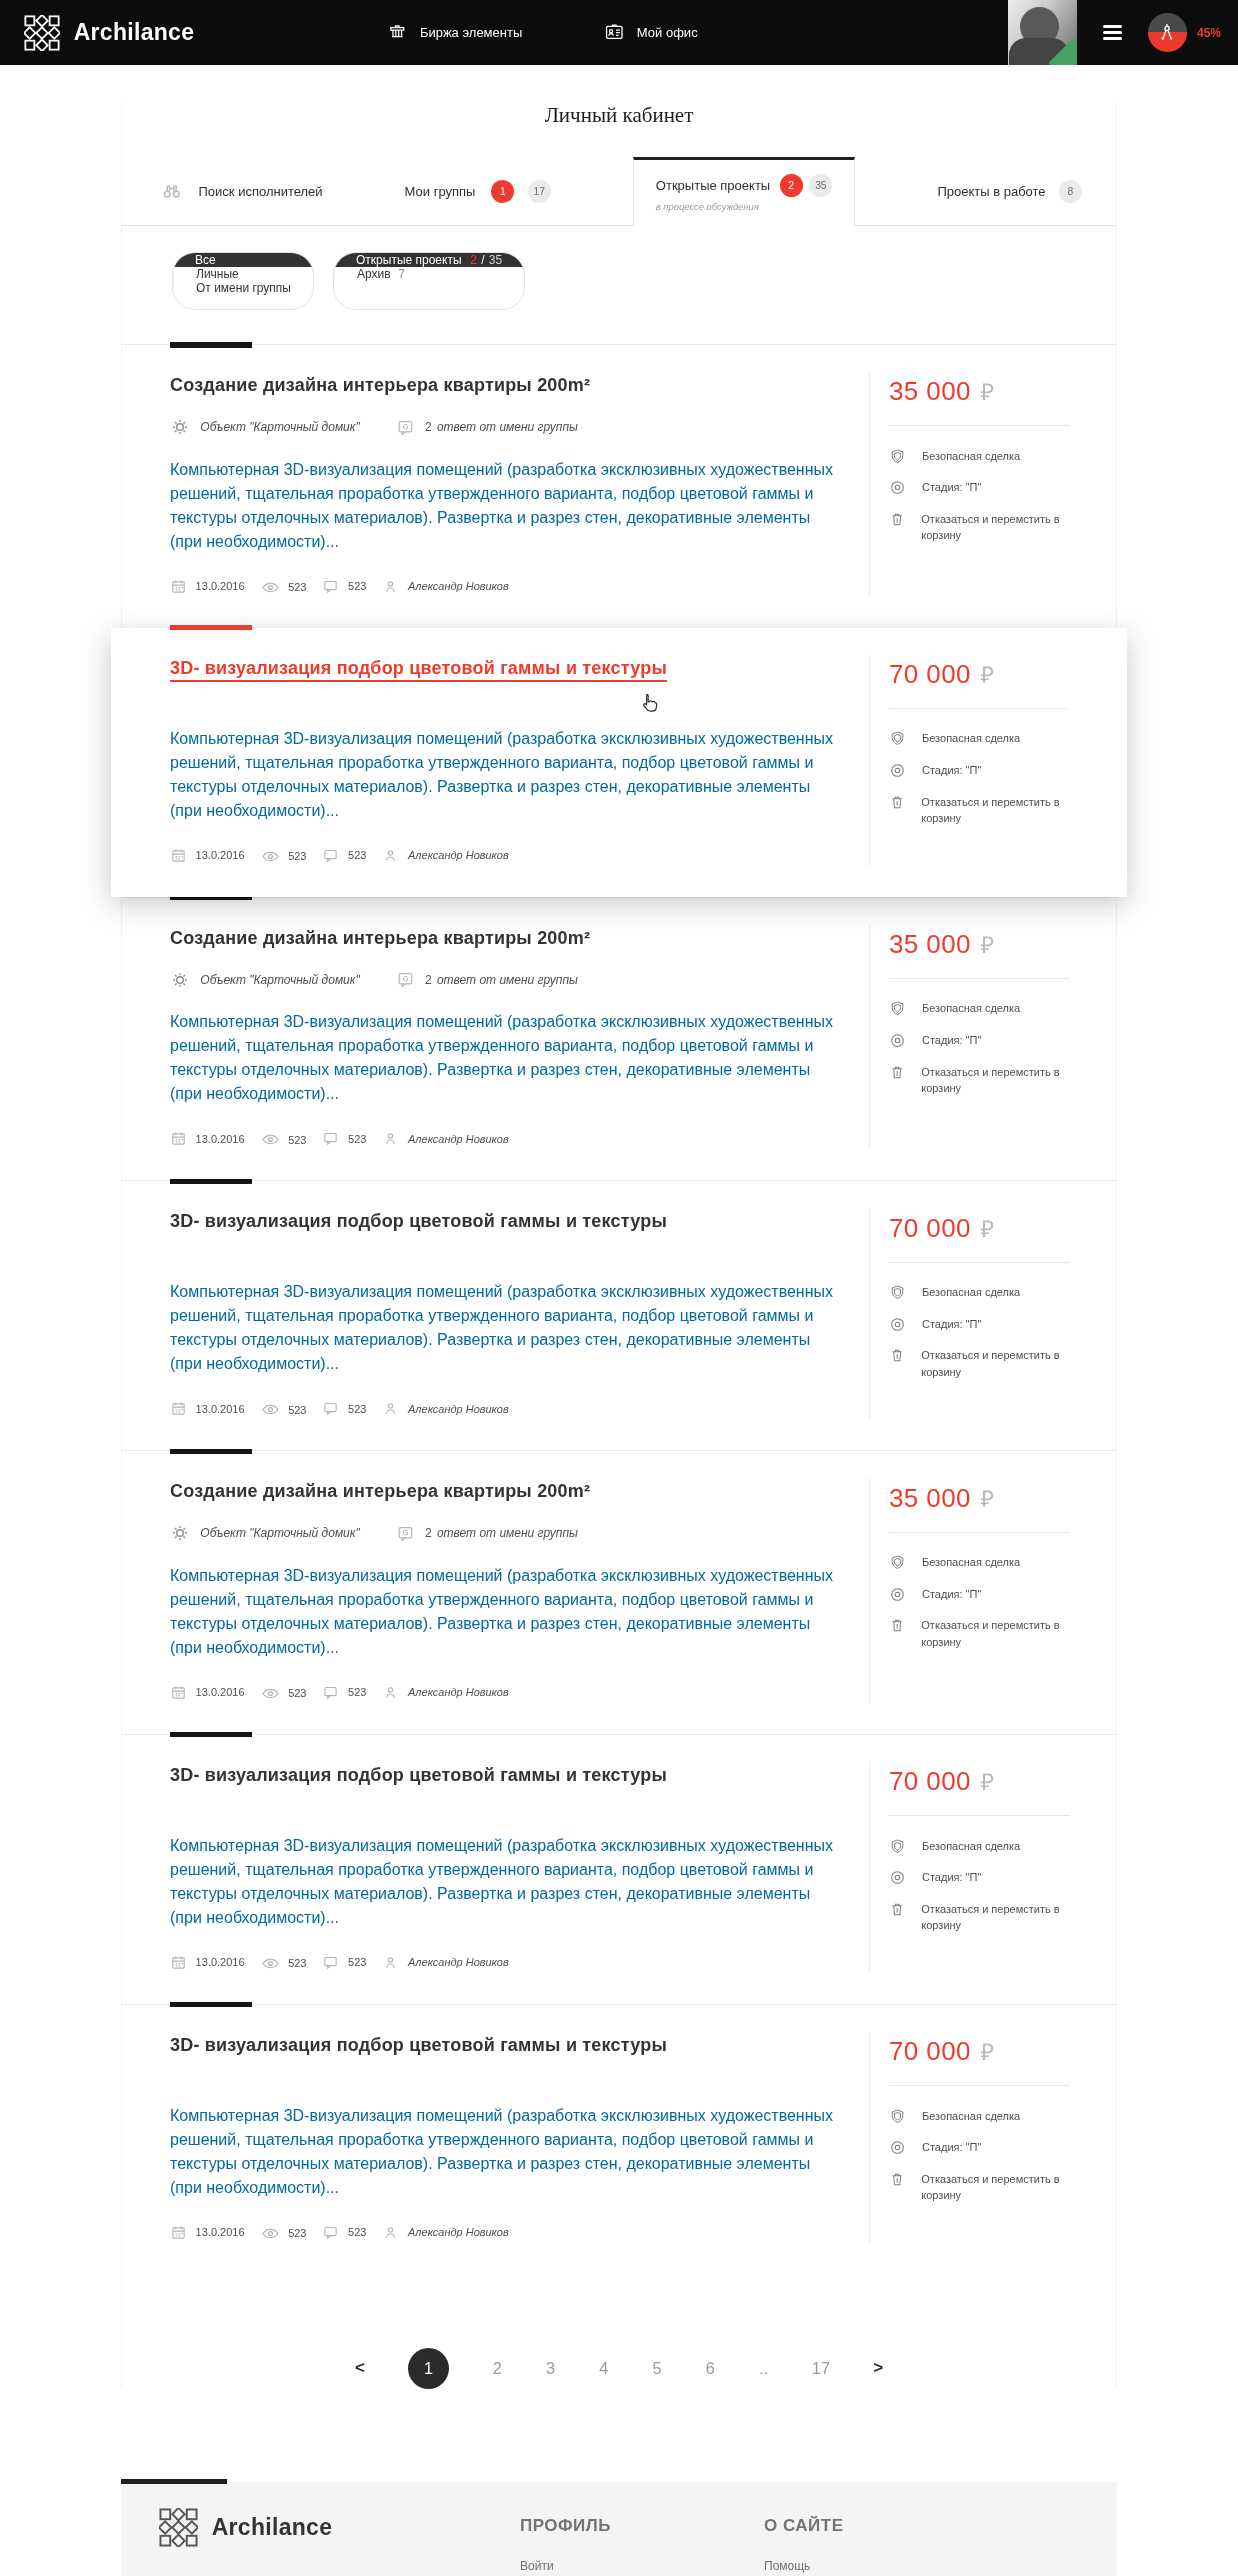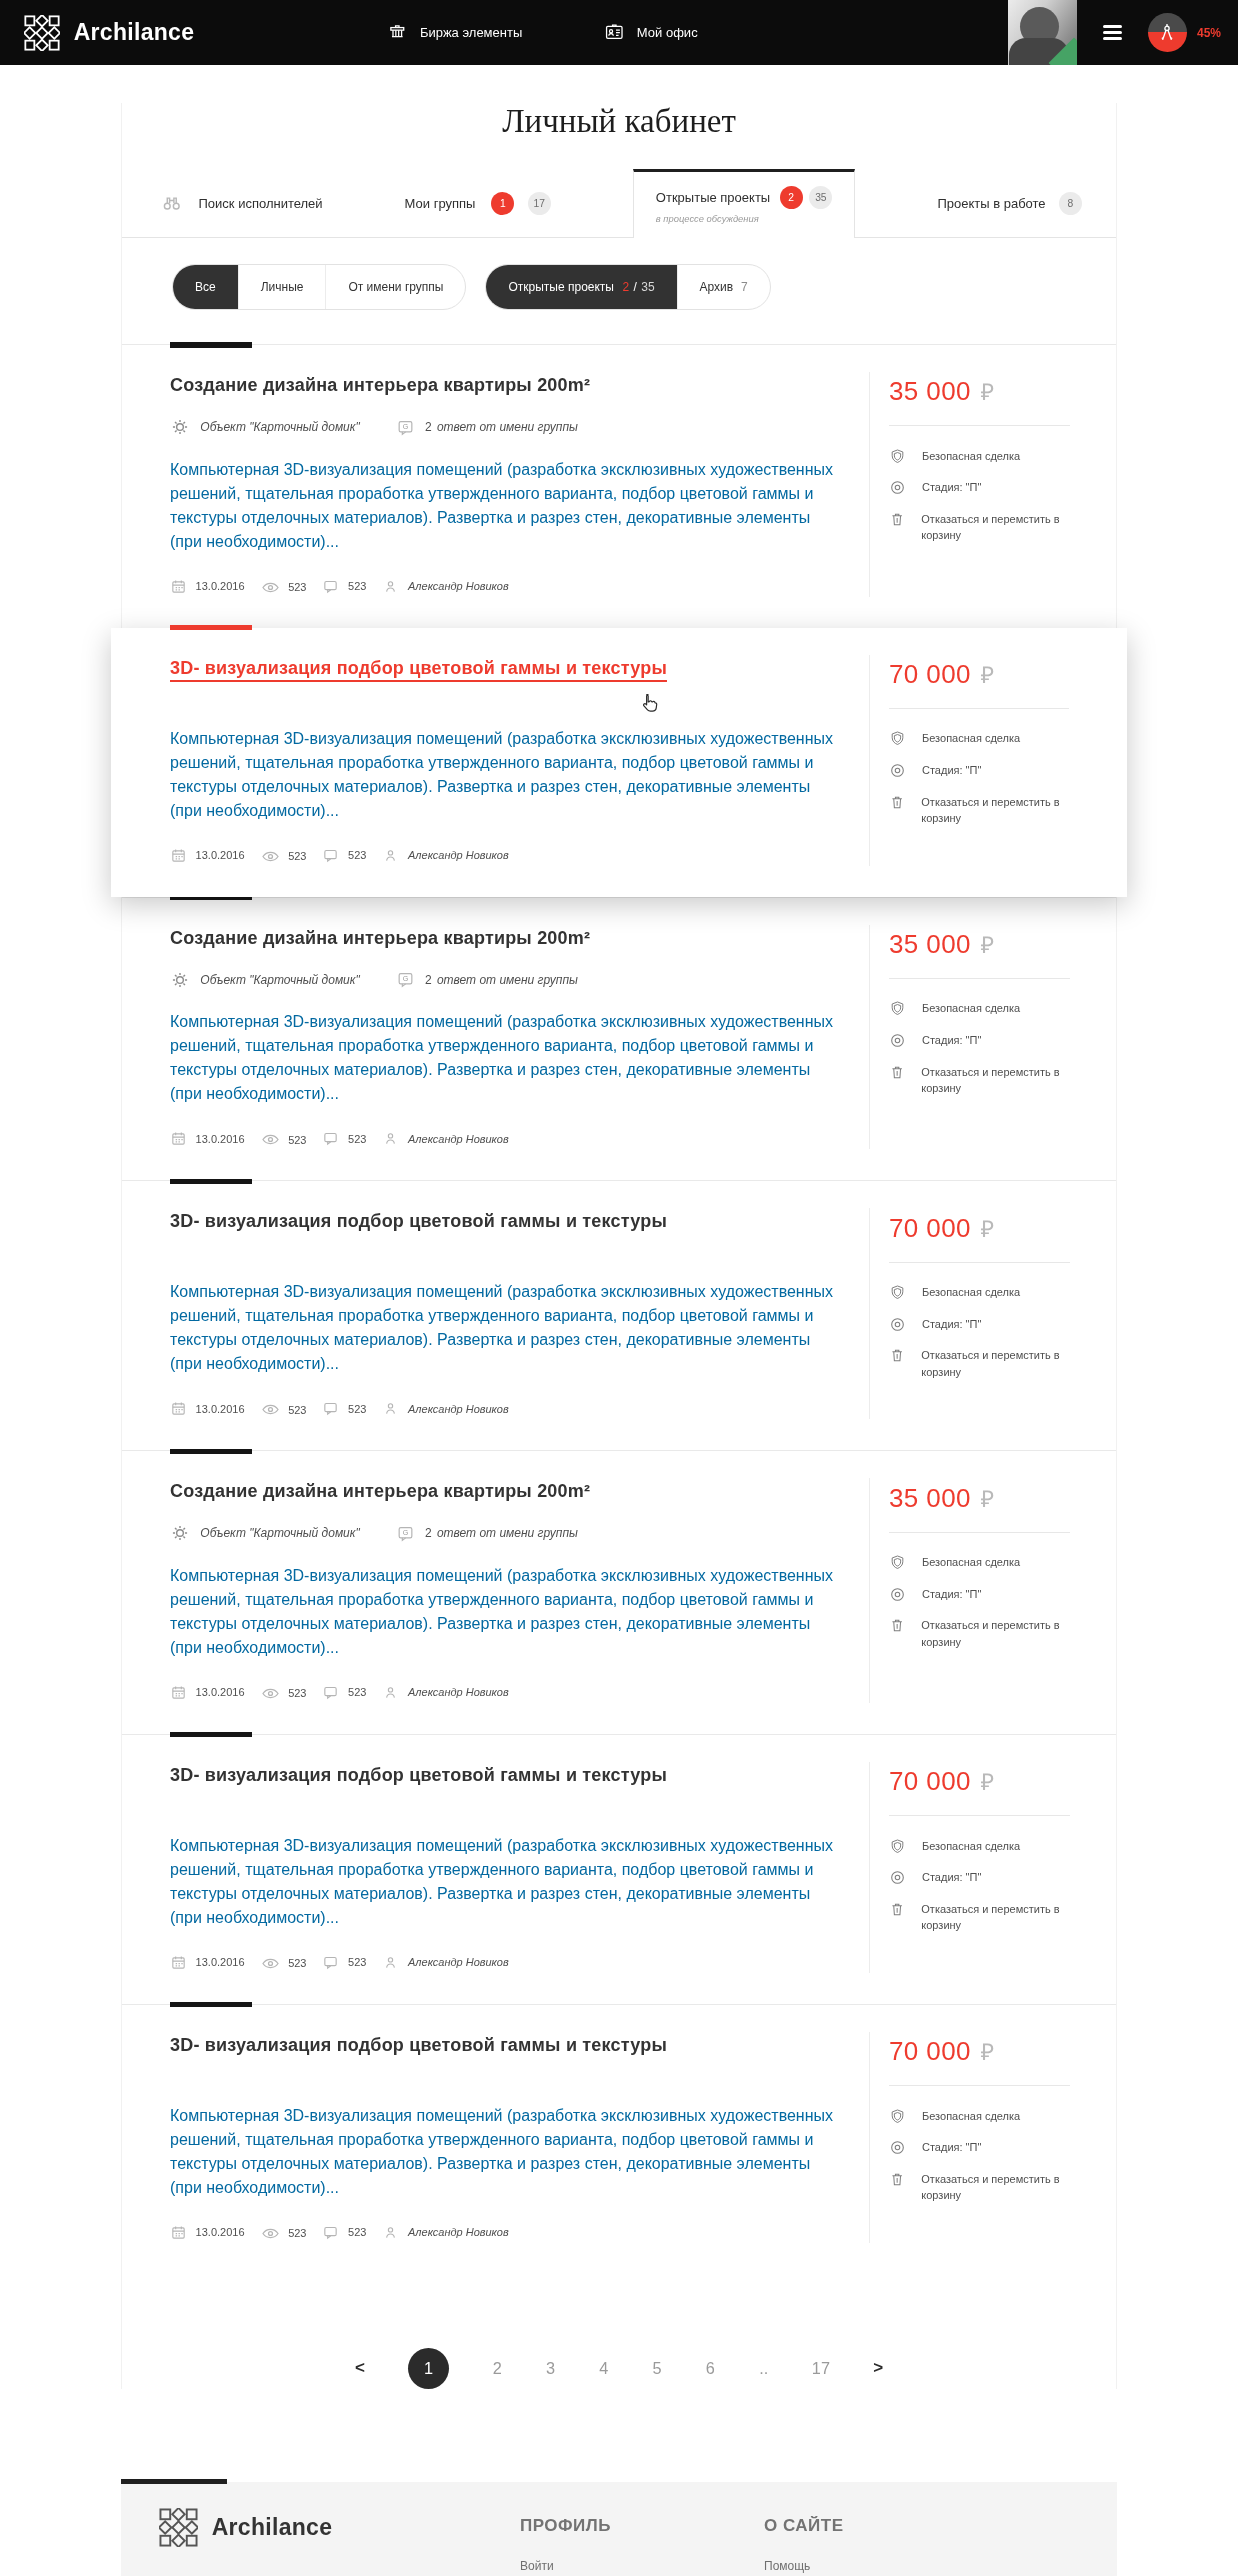--- a/index.html
+++ b/index.html
@@ -23,37 +23,37 @@
   .avatar .body{ position:absolute; left:1.7px; top:38px; width:60px; height:34px; border-radius:17px 17px 0 0; background:#444; }
   .avatar .corner{ position:absolute; right:-15.5px; bottom:-15.5px; width:36px; height:36px; background:#46a365; transform:rotate(45deg); }
   .burger{ width:19px; margin:0 26px 0 26px; cursor:pointer; }
   .burger i{ display:block; height:2.6px; background:#fff; border-radius:1.7px; margin:3.4px 0; }
   .progress-badge{ width:39px; height:39px; border-radius:50%; background:linear-gradient(#4a4a4a 50%, #ee3b2e 50%);
     display:flex; align-items:center; justify-content:center; cursor:pointer; }
   .percent{ color:#ee3b2e; font-size:12px; font-weight:700; margin-left:10.3px; }
 
   
   .container{ width:996px; margin:0 auto; border-left:0.9px solid #f1f1f1; border-right:0.9px solid #f1f1f1; background:#fff; }
-  h1.page-title{ font-family:"Liberation Serif", serif; font-weight:400; font-size:33px; color:#1d1d1d; text-align:center; margin-top:38px; }
+  h1.page-title{ font-family:"Liberation Serif", serif; font-weight:400; font-size:21px; color:#1d1d1d; text-align:center; margin-top:38px; }
 
   
   .tabs{ display:flex; align-items:center; justify-content:space-between; height:69px; margin-top:29px;
     border-bottom:0.9px solid #e4e4e4; padding:0 34px 0 39px; }
   .tab{ display:flex; align-items:center; gap:16px; font-size:13px; color:#2f2f2f; cursor:pointer; }
   .badge{ width:23px; height:23px; border-radius:50%; display:inline-flex; align-items:center; justify-content:center; font-size:10.3px; }
   .badge.red{ background:#ee3b2e; color:#fff; }
   .badge.gray{ background:#ebebeb; color:#6d6d6d; margin-left:-2.6px; }
   .tab-active{ align-self:stretch; display:flex; flex-direction:column; align-items:center; justify-content:center; gap:3.4px;
     border:0.9px solid #e4e4e4; border-bottom:0; border-top:3.4px solid #1f1f1f; margin-bottom:-0.9px; background:#fff; padding:0 22px; cursor:pointer; }
   .tab-active .row{ display:flex; align-items:center; gap:9.4px; font-size:13px; color:#2f2f2f; }
   .tab-sub{ font-size:9.4px; font-style:italic; color:#9b9b9b; align-self:flex-start; }
 
   
   .filters{ display:flex; gap:19px; margin:26px 0 0 50px; }
-  .pillgroup{ display:inline-flex; border:0.9px solid #e2e2e2; border-radius:23px; overflow:hidden; height:46px; background:#fff; }
+  .pillgroup{ display:inline-flex; border:0.9px solid #e2e2e2; border-radius:23px; overflow:hidden; height:58px; background:#fff;flex-direction:column; }
   .pill{ display:flex; align-items:center; padding:0 22px; font-size:12px; color:#333; cursor:pointer; border-left:0.9px solid #ececec; }
   .pill:first-child{ border-left:none; }
   .pill.dark{ background:#323232; color:#fff; border-left:none; }
   .pill .cnt-red{ color:#ee3b2e; margin:0 4.3px 0 8.6px; }
   .pill .cnt{ color:#d8d8d8; margin-left:4.3px; }
   .pill .cnt2{ color:#8b8b8b; margin-left:7.7px; }
 
   
   .cards{ margin-top:34px; }
   .card{ position:relative; display:flex; border-top:0.9px solid #e9e9e9; padding:27px 0 31px; background:#fff; }

